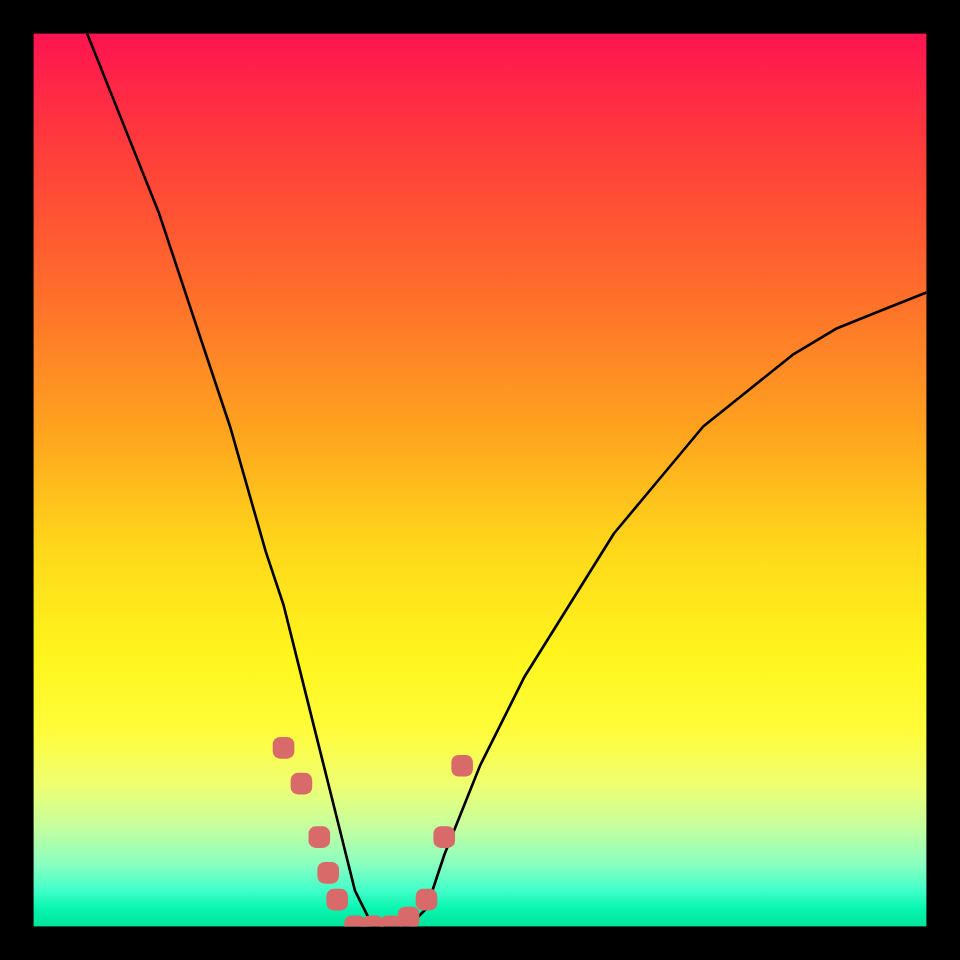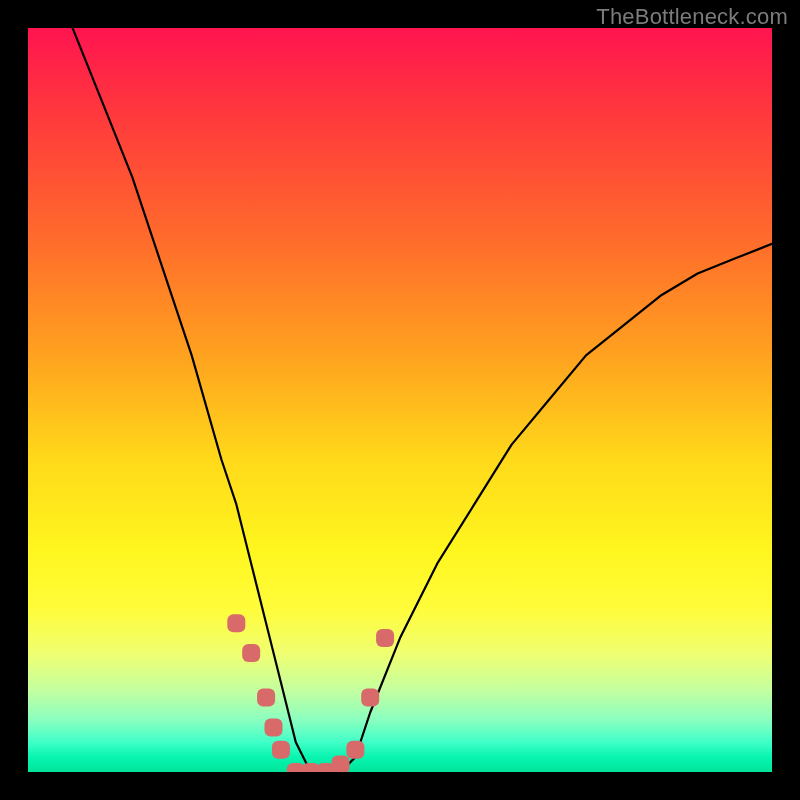--- a/index.html
+++ b/index.html
@@ -75,14 +75,13 @@
           <rect x="258.8" y="735.0" width="18" height="18" rx="6" ry="6" fill="#d86a6a"></rect>
           <rect x="273.7" y="735.0" width="18" height="18" rx="6" ry="6" fill="#d86a6a"></rect>
           <rect x="288.6" y="735.0" width="18" height="18" rx="6" ry="6" fill="#d86a6a"></rect>
           <rect x="303.5" y="727.6" width="18" height="18" rx="6" ry="6" fill="#d86a6a"></rect>
           <rect x="318.4" y="712.7" width="18" height="18" rx="6" ry="6" fill="#d86a6a"></rect>
           <rect x="333.2" y="660.6" width="18" height="18" rx="6" ry="6" fill="#d86a6a"></rect>
           <rect x="348.1" y="601.1" width="18" height="18" rx="6" ry="6" fill="#d86a6a"></rect>
         </g>
     </svg>
   </div>
-  <div class="watermark">TheBottleneck.com</div>
 </div>
 
 </body></html>

